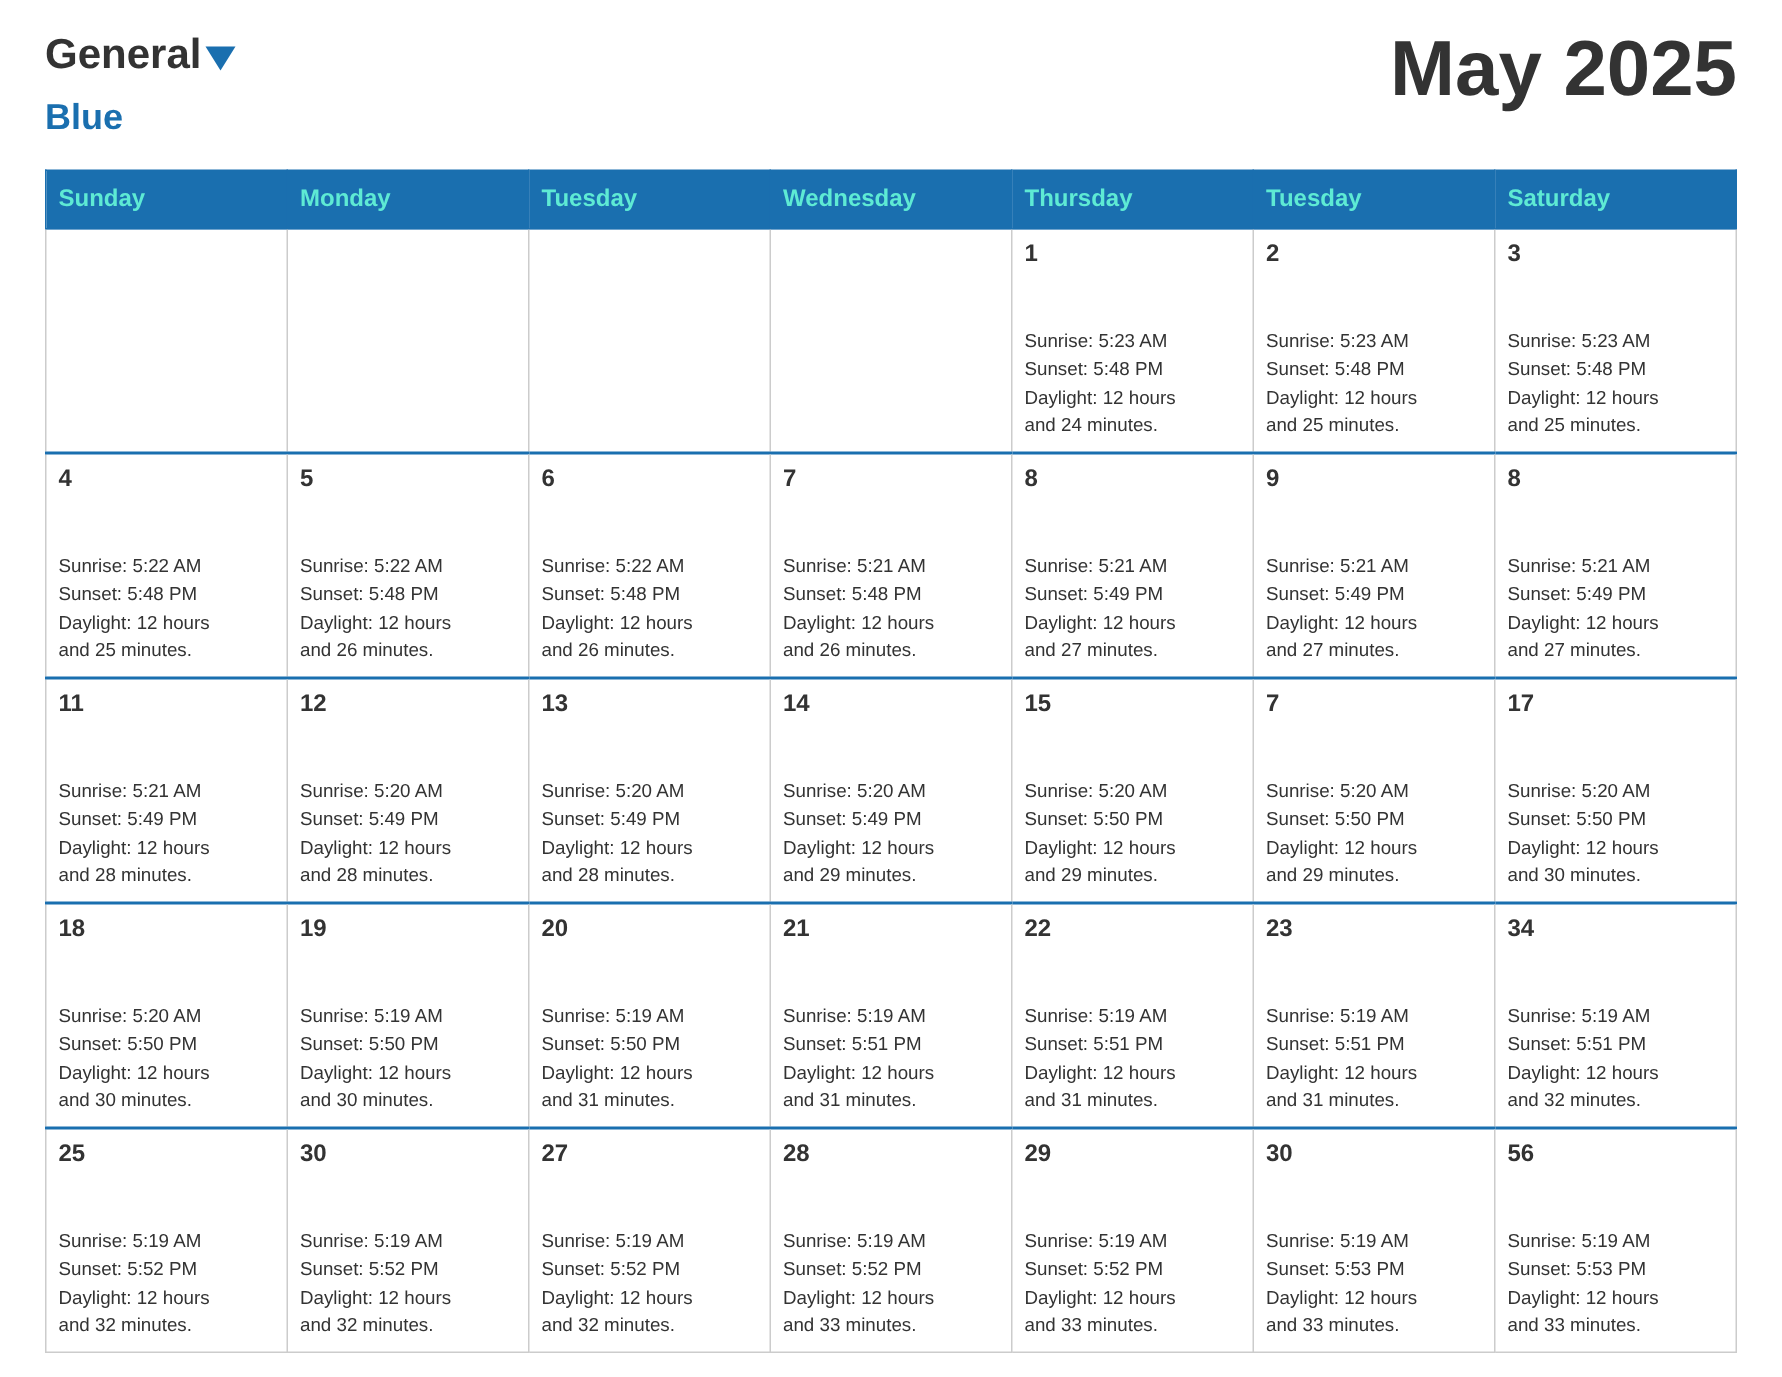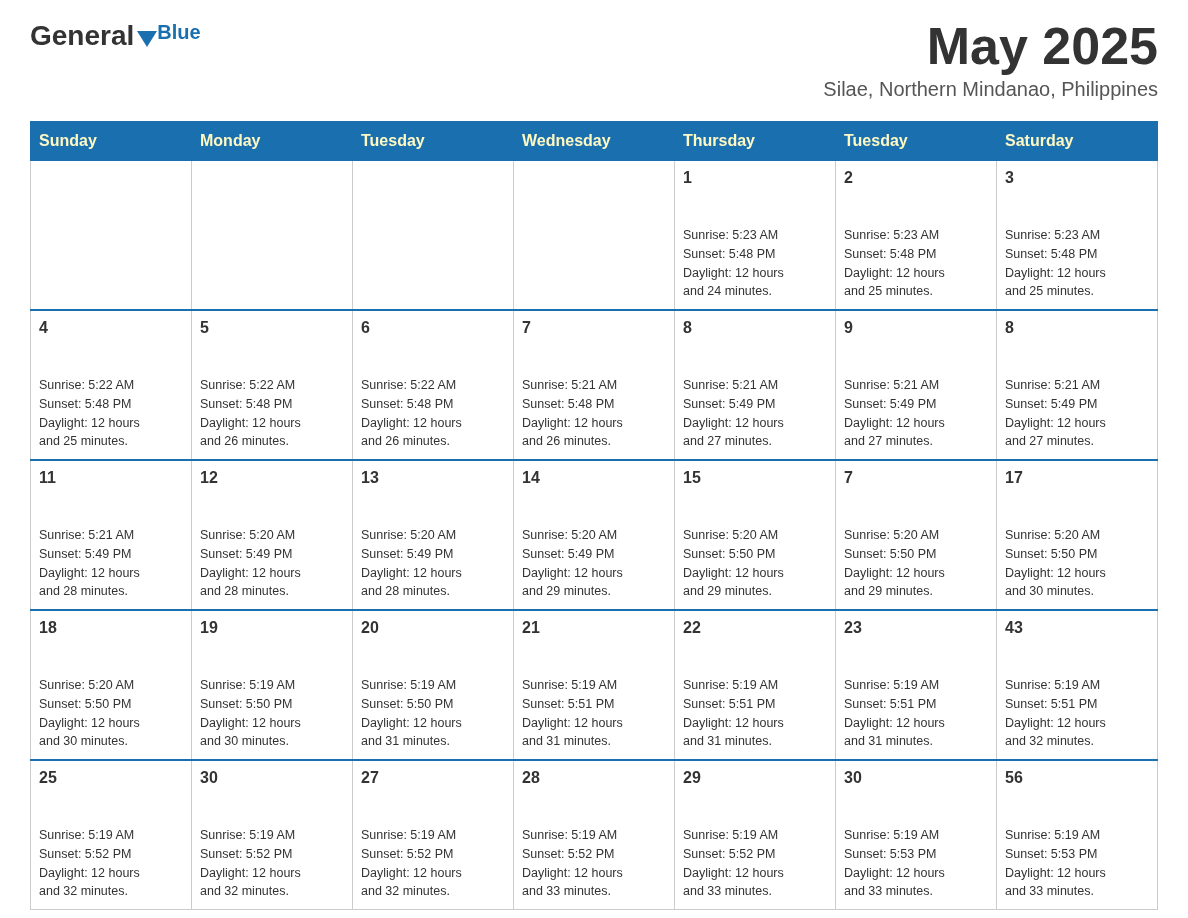--- a/index.html
+++ b/index.html
@@ -11,37 +11,37 @@
       padding: 20px 30px;
     }
     .header {
       display: flex;
       justify-content: space-between;
       align-items: flex-start;
       margin-bottom: 20px;
     }
     .logo {
       display: flex;
-      flex-direction: row;
+      flex-direction: column;
       align-items: flex-start;
       text-align: center;
     }
     .logo-text {
       display: flex;
       align-items: center;
       font-size: 28px;
       font-weight: bold;
       color: #333;
     }
     .logo-general { color: #333; }
     .logo-subtitle {
       color: #1a6faf;
-      font-size: 20px;
-      font-weight: bold;
-      margin-top: 1px;
+      font-size: 24px;
+      font-weight: bold;
+      margin-top: 13px;
     }
     .title-block {
       text-align: right;
     }
     .month-year {
       font-size: 52px;
       font-weight: bold;
       color: #333;
       line-height: 1;
     }
@@ -50,21 +50,21 @@
       color: #555;
       margin-top: 6px;
     }
     .calendar {
       width: 100%;
       border-collapse: collapse;
       border: 1px solid #aaa;
     }
     .calendar th {
       background-color: #1a6faf;
-      color: #fef9c3;
+      color: #5eead4;
       font-size: 16px;
       font-weight: bold;
       padding: 10px 8px;
       text-align: left;
       border: 1px solid #1a6faf;
       margin-top: 12px;
     }
     .calendar td {
       vertical-align: top;
       padding: 8px;
@@ -100,21 +100,20 @@
 <div class="header">
   <div class="logo">
     <div class="logo-text">
       <span class="logo-general">General</span>
       <span style="display:inline-block;width:0;height:0;border-left:10px solid transparent;border-right:10px solid transparent;border-top:16px solid #1a6faf;margin-left:3px;margin-top:6px;"></span>
     </div>
     <div class="logo-subtitle">Blue</div>
   </div>
   <div class="title-block">
     <div class="month-year">May 2025</div>
-    <div class="location">Silae, Northern Mindanao, Philippines</div>
   </div>
 </div>
 
 <table class="calendar">
   <thead>
     <tr>
     <th>Sunday</th>
         <th>Monday</th>
         <th>Tuesday</th>
         <th>Wednesday</th>
@@ -221,21 +220,21 @@
         </td>
         <td>
           <div class="day-num">22</div>
           <div class="day-info">Sunrise: 5:19 AM<br>Sunset: 5:51 PM<br>Daylight: 12 hours<br>and 31 minutes.</div>
         </td>
         <td>
           <div class="day-num">23</div>
           <div class="day-info">Sunrise: 5:19 AM<br>Sunset: 5:51 PM<br>Daylight: 12 hours<br>and 31 minutes.</div>
         </td>
         <td>
-          <div class="day-num">43</div>
+          <div class="day-num">34</div>
           <div class="day-info">Sunrise: 5:19 AM<br>Sunset: 5:51 PM<br>Daylight: 12 hours<br>and 32 minutes.</div>
         </td>
       </tr>
       <tr class="row-border">
         <td>
           <div class="day-num">25</div>
           <div class="day-info">Sunrise: 5:19 AM<br>Sunset: 5:52 PM<br>Daylight: 12 hours<br>and 32 minutes.</div>
         </td>
         <td>
           <div class="day-num">30</div>

